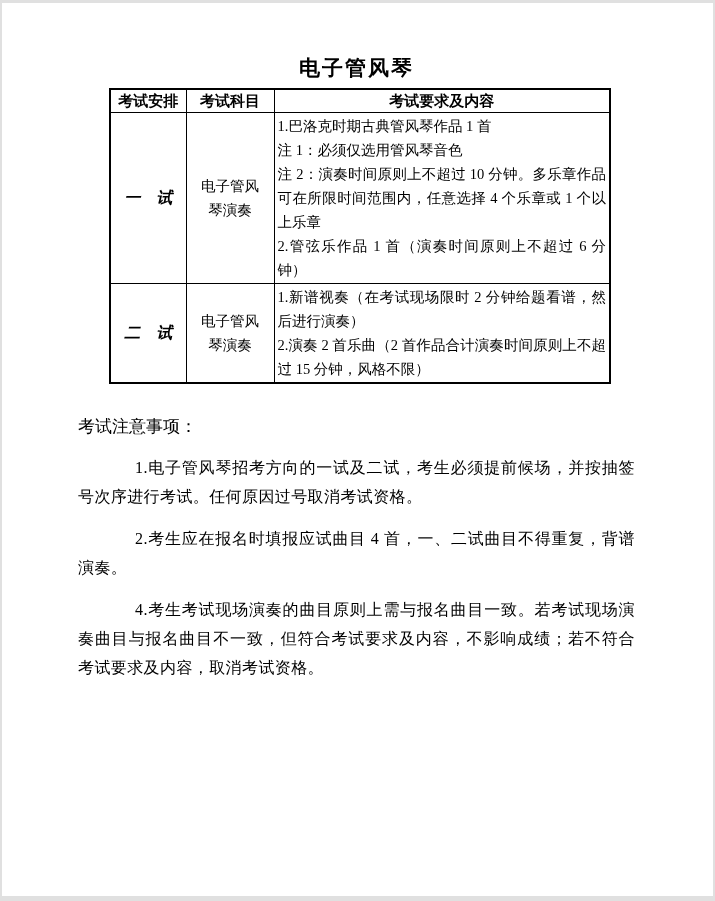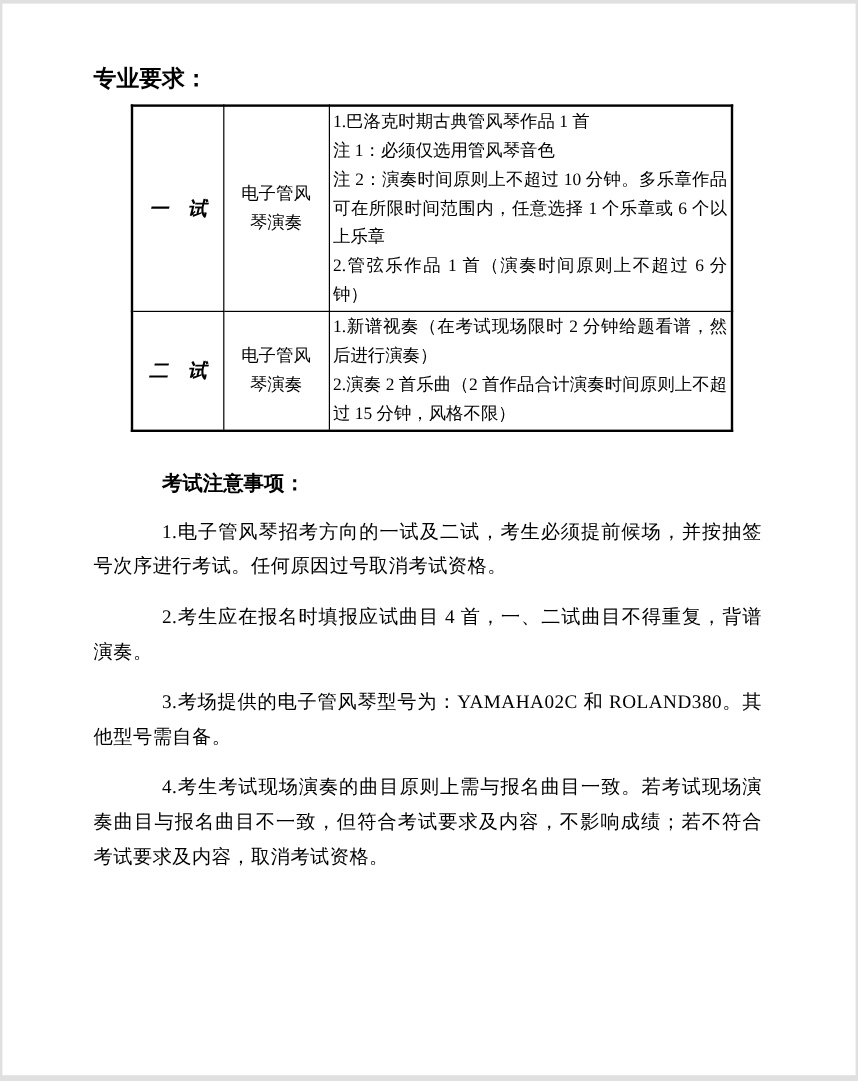--- a/index.html
+++ b/index.html
@@ -88,77 +88,80 @@
     line-height: 24px;
     vertical-align: middle;
     padding: 1px 3px;
     text-align: justify;
   }
   tr.row-1 { height: 147px; }
   tr.row-2 { height: 96px; }
   tr.row-3 { height: 46px; }
   .notes-heading {
     margin-top: 30px;
-    margin-left: 57px;
     font-family: "Liberation Sans", sans-serif;
-    font-weight: bold;
+    font-weight: normal;
     font-size: 17px;
     line-height: 26px;
   }
   .note-item {
     font-size: 16px;
     line-height: 29px;
     letter-spacing: 0.4px;
     text-align: justify;
     text-indent: 57px;
     margin-top: 13px;
   }
   .notes-list { margin-top: 3px; }
 </style>
 </head>
 <body>
 
 <div class="page">
   <div class="content">
 
+    <div class="doc-title">电子管风琴</div>
 
-    <div class="req-heading">专业要求：</div>
 
 
     <table class="exam-table">
       <colgroup>
         <col class="c-schedule">
         <col class="c-subject">
         <col class="c-content">
       </colgroup>
       <tbody>
+          <tr>
+        <th>考试安排</th>
+        <th>考试科目</th>
+        <th>考试要求及内容</th>
+      </tr>
       <tr class="row-1">
         <td class="cell-schedule">一　试</td>
         <td class="cell-subject">电子管风琴演奏</td>
         <td class="cell-content">
           <div>1.巴洛克时期古典管风琴作品 1 首</div>
           <div>注 1：必须仅选用管风琴音色</div>
-          <div>注 2：演奏时间原则上不超过 10 分钟。多乐章作品可在所限时间范围内，任意选择 1 个乐章或 6 个以上乐章</div>
+          <div>注 2：演奏时间原则上不超过 10 分钟。多乐章作品可在所限时间范围内，任意选择 4 个乐章或 1 个以上乐章</div>
           <div>2.管弦乐作品 1 首（演奏时间原则上不超过 6 分钟）</div>
         </td>
       </tr>
       <tr class="row-2">
         <td class="cell-schedule">二　试</td>
         <td class="cell-subject">电子管风琴演奏</td>
         <td class="cell-content">
           <div>1.新谱视奏（在考试现场限时 2 分钟给题看谱，然后进行演奏）</div>
           <div>2.演奏 2 首乐曲（2 首作品合计演奏时间原则上不超过 15 分钟，风格不限）</div>
         </td>
       </tr>
     </tbody>
       </table>
 
     <div class="notes-heading">考试注意事项：</div>
 
     <div class="notes-list">
       <div class="note-item">1.电子管风琴招考方向的一试及二试，考生必须提前候场，并按抽签号次序进行考试。任何原因过号取消考试资格。</div>
       <div class="note-item">2.考生应在报名时填报应试曲目 4 首，一、二试曲目不得重复，背谱演奏。</div>
-      <div class="note-item">3.考场提供的电子管风琴型号为：YAMAHA02C 和 ROLAND380。其他型号需自备。</div>
       <div class="note-item">4.考生考试现场演奏的曲目原则上需与报名曲目一致。若考试现场演奏曲目与报名曲目不一致，但符合考试要求及内容，不影响成绩；若不符合考试要求及内容，取消考试资格。</div>
     </div>
 
   </div>
 </div>
 
 </body></html>

